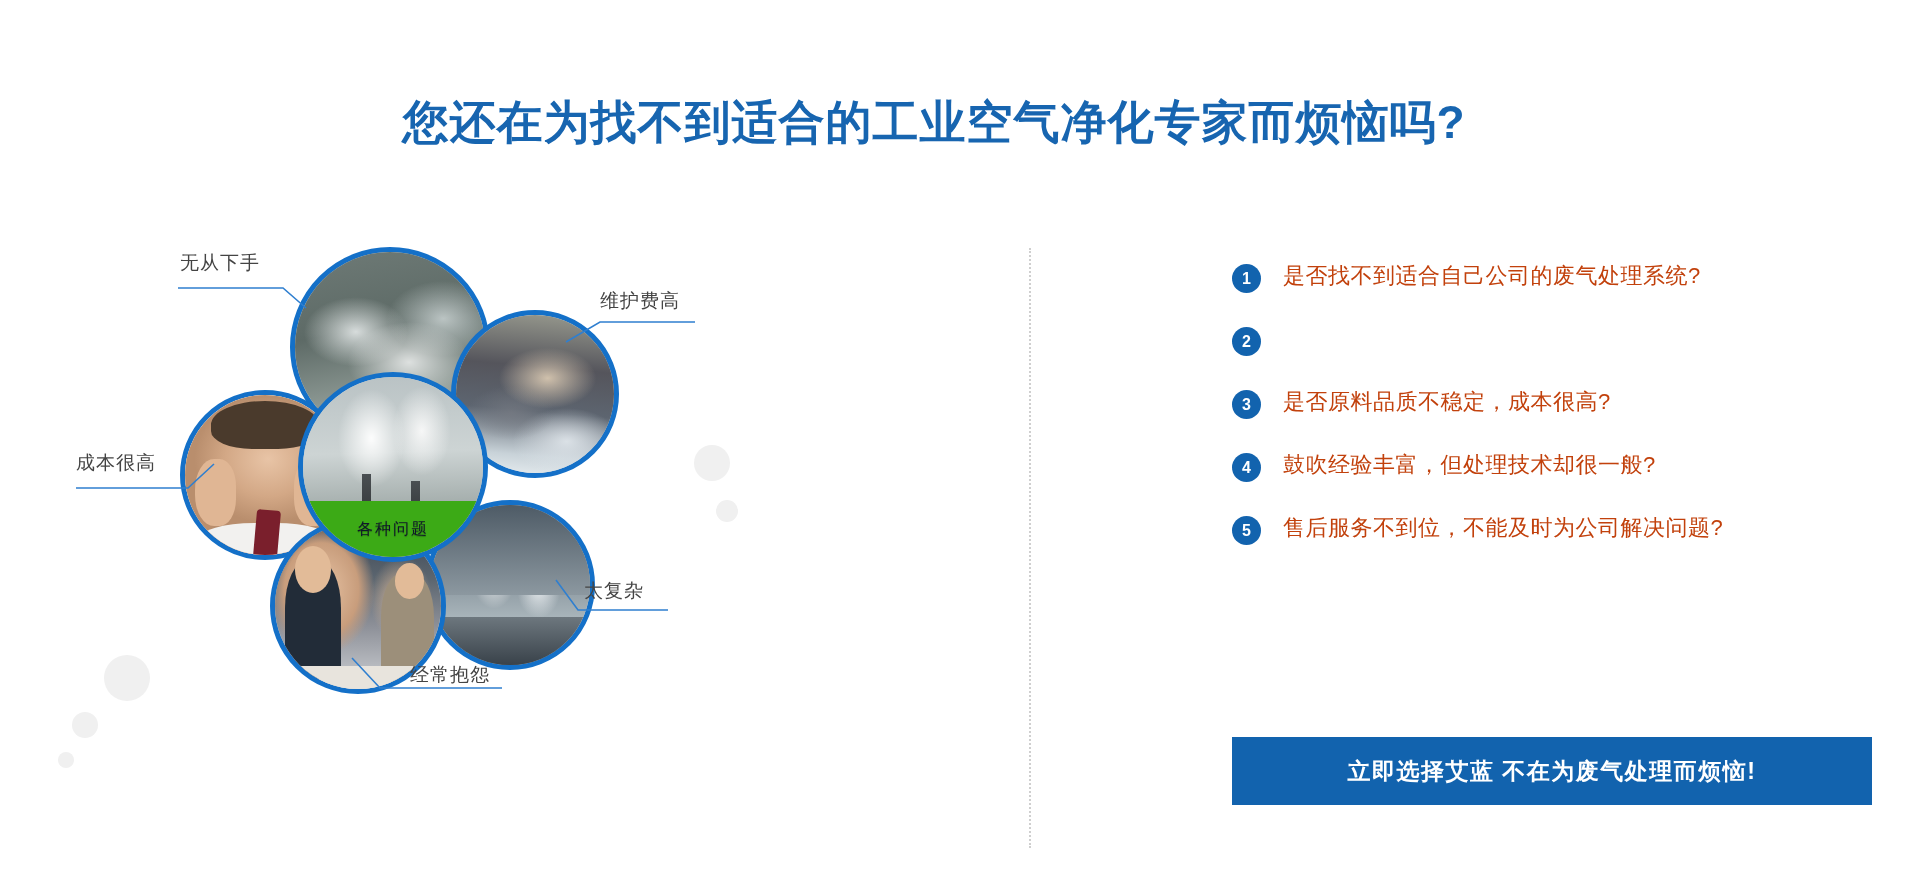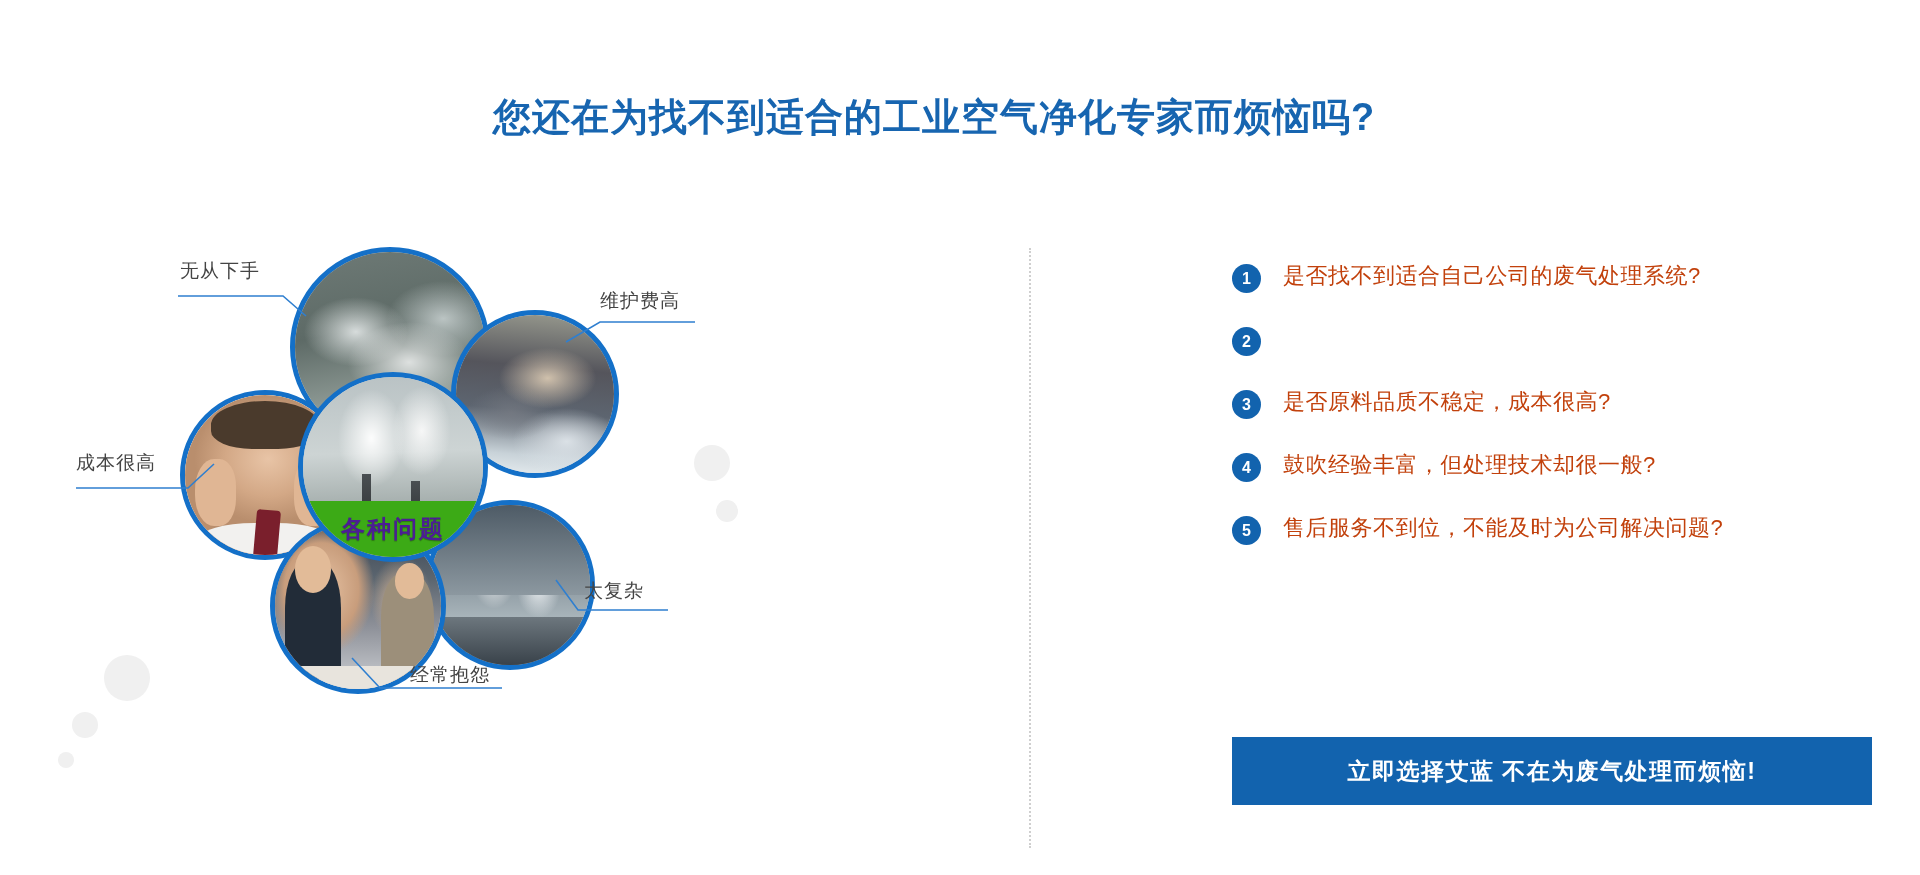--- a/index.html
+++ b/index.html
@@ -10,21 +10,21 @@
     font-family: "Liberation Sans", "DejaVu Sans", sans-serif;
     overflow: hidden;
   }
   #stage { position: relative; width: 1920px; height: 875px; background:#fff; }
 
   
   .headline {
     position: absolute;
     top: 92px; left: 0; width: 1868px;
     text-align: center;
-    font-size: 38px;
+    font-size: 46px;
     font-weight: 700;
     letter-spacing: 1px;
     color: #1765b0;
     white-space: nowrap;
   }
 
   
   .info-panel { position: absolute; left: 0px; top: 200px; width: 1010px; height: 660px; }
 
   .bubble {
@@ -108,21 +108,21 @@
   .plant-ground { position:absolute; left:0; bottom:0; width:100%; height:30%;
       background:linear-gradient(180deg,#6d777e,#39424a); }
 
   .green-band {
     position: absolute;
     left: 0; bottom: 0; width: 100%; height: 31%;
     background: #3caa16;
     display: flex; align-items: center; justify-content: center;
   }
   .green-band-label {
-    color: #4c1d95; font-size: 24px; font-weight: 700; letter-spacing: 2px;
+    color: #0f172a; font-size: 16px; font-weight: 400; letter-spacing: 2px;
     text-shadow: 0 1px 1px rgba(0,0,0,.28);
   }
 
   
   .blob { position:absolute; border-radius:50%; background:#f0f0f0; }
 
   
   .leader { position:absolute; }
   .leader .lbl {
     position:absolute; white-space:nowrap;
@@ -217,21 +217,21 @@
     <div class="bubble" style="left:298px; top:172px; width:190px; height:190px; z-index:5;">
       <div class="img ph-stacks">
         <div class="stack-a"></div>
         <div class="stack-b"></div>
       </div>
       <div class="green-band">
         <span class="green-band-label">各种问题</span>
       </div>
     </div>
 
-    <div class="leader" style="left:178px; top:56px; width:200px; height:60px;text-align:center;">
+    <div class="leader" style="left:178px; top:48px; width:200px; height:60px;text-align:center;">
       <span class="lbl" style="left:2px; top:2px;">无从下手</span>
       <svg width="200" height="60" viewBox="0 0 200 60">
         <polyline points="0,40 105,40 128,60" fill="none" stroke="#2f7fd0" stroke-width="1.6"></polyline>
       </svg>
     </div>
 
     <div class="leader" style="left:600px; top:88px; width:120px; height:54px;">
       <span class="lbl" style="left:0px; top:0px;">维护费高</span>
       <svg width="140" height="54" viewBox="0 0 140 54">
         <polyline points="-34,54 0,34 95,34" fill="none" stroke="#2f7fd0" stroke-width="1.6"></polyline>

